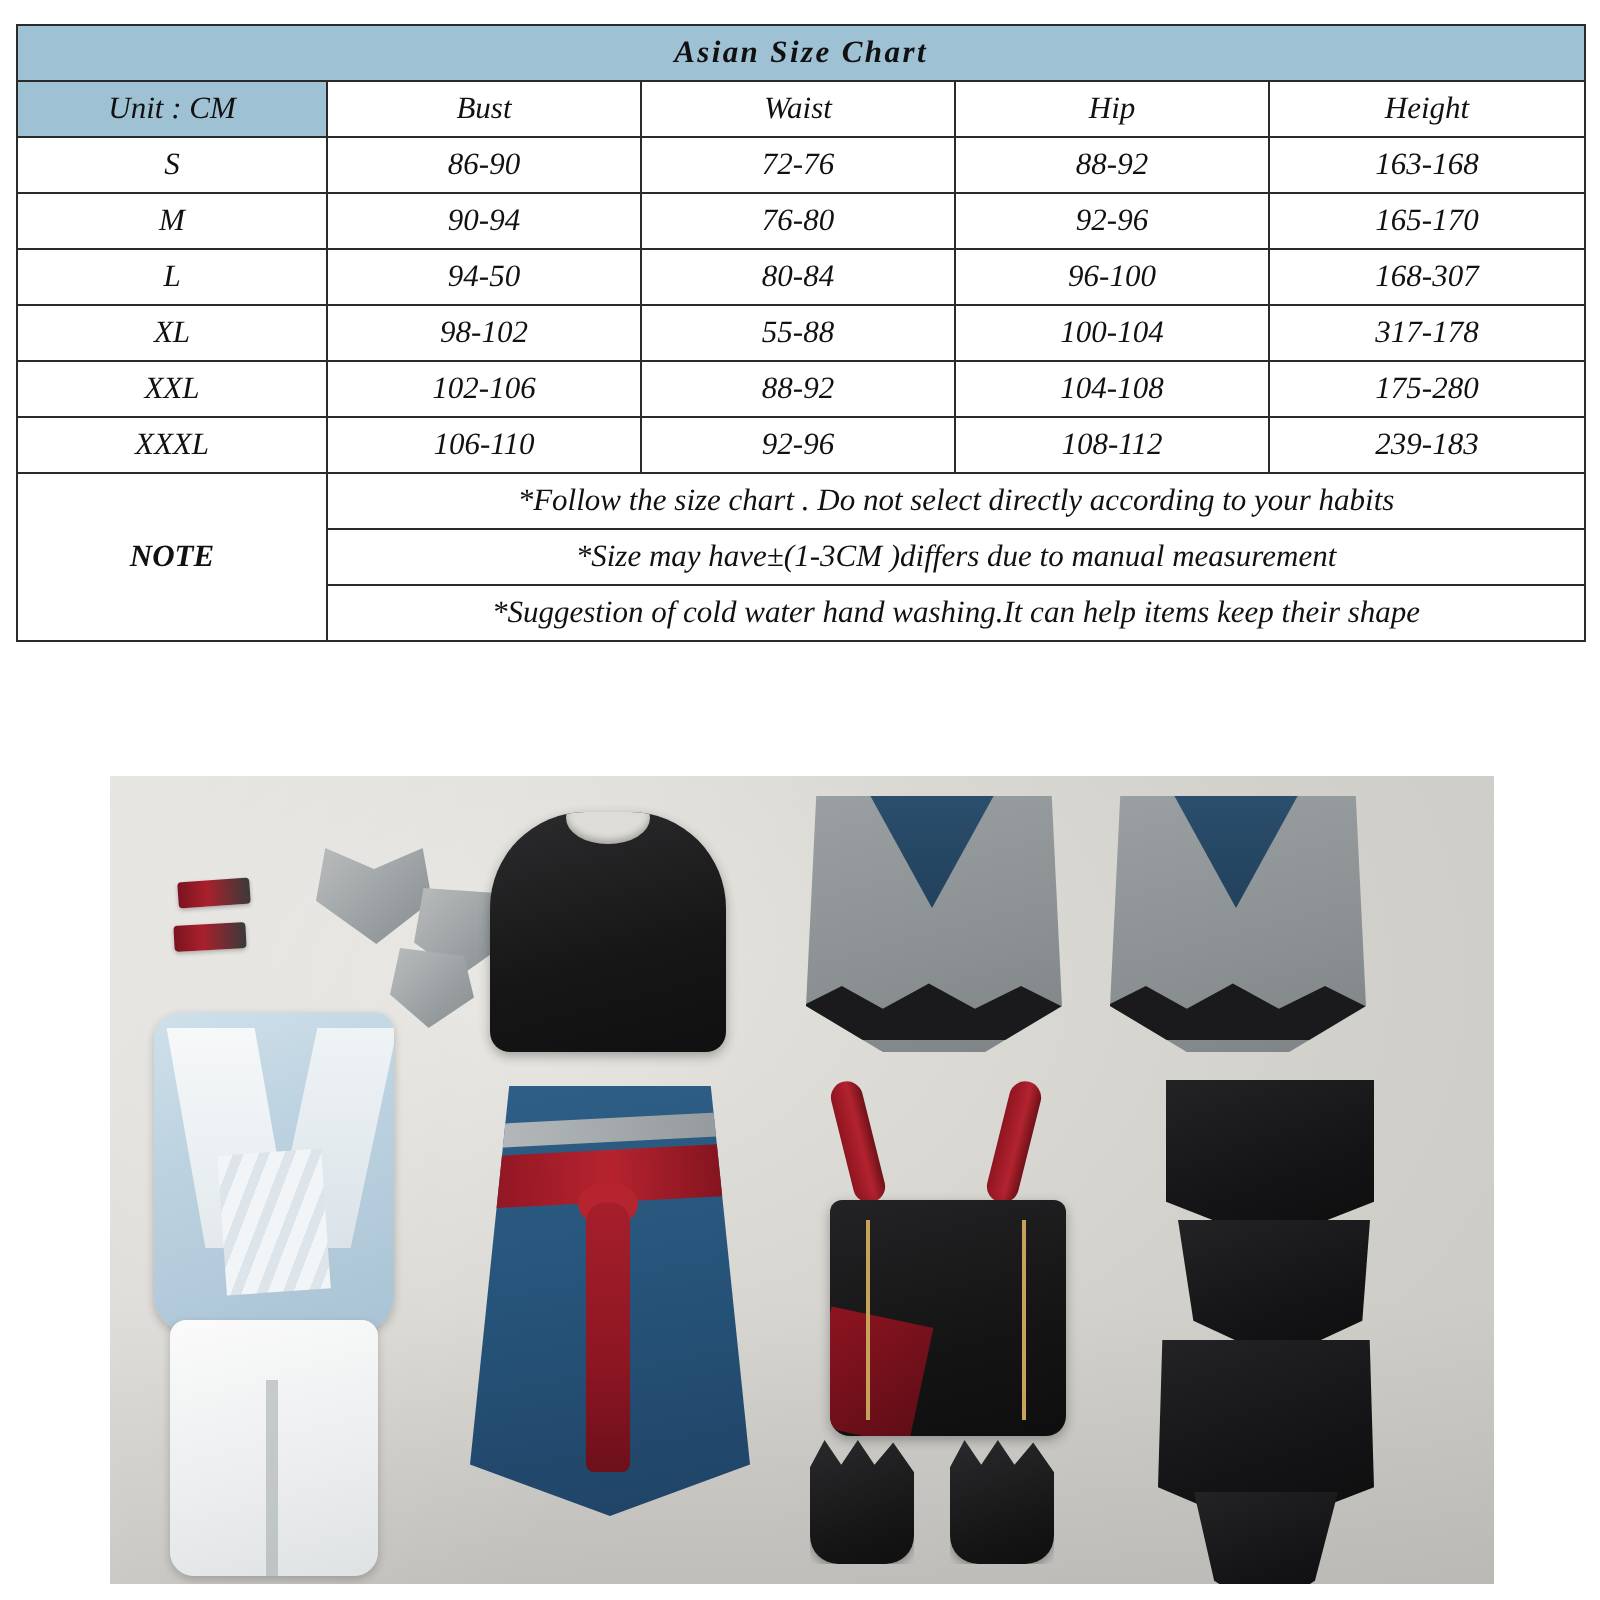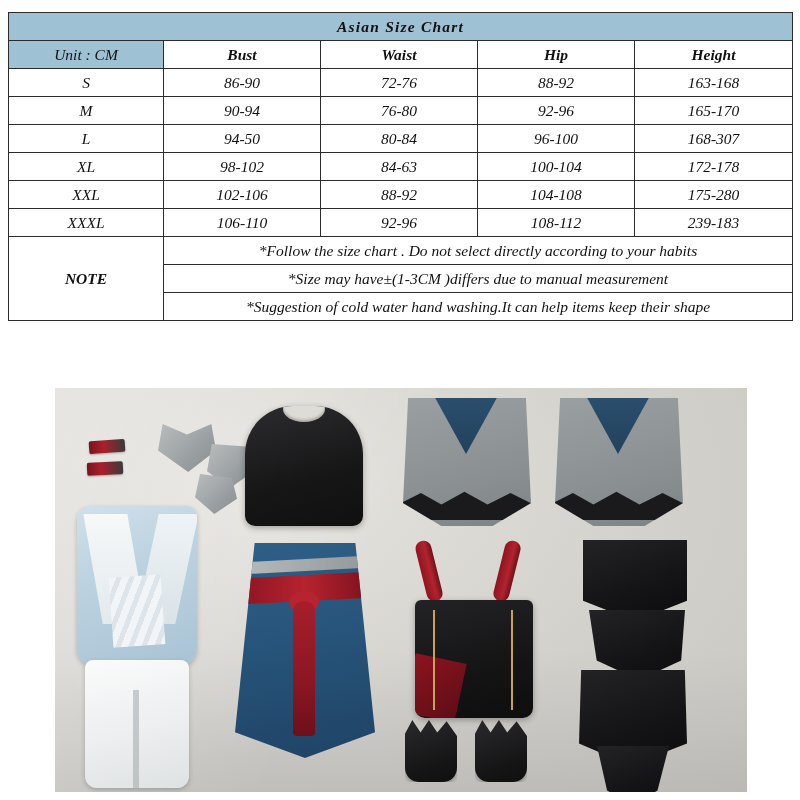--- a/index.html
+++ b/index.html
@@ -58,21 +58,21 @@
   .unit-cell {
     background: #9fc1d4;
     color: #ffffff;
     font-weight: normal;
     font-style: italic;
     text-align: left;
     padding-left: 8px;
     font-size: 15px;
   }
   .head-cell {
-    font-weight: bold;
+    font-weight: normal;
     font-style: italic;
     font-size: 16.5px;
     margin-left: 19px;
   }
   .size-label {
     font-weight: normal;
     font-style: italic;
   }
 
   .note-label {
@@ -363,23 +363,23 @@
         <tr>
           <td class="size-label">L</td>
           <td>94-50</td>
           <td>80-84</td>
           <td>96-100</td>
           <td>168-307</td>
         </tr>
         <tr>
           <td class="size-label">XL</td>
           <td>98-102</td>
-          <td>84-63</td>
+          <td>55-88</td>
           <td>100-104</td>
-          <td>172-178</td>
+          <td>317-178</td>
         </tr>
         <tr>
           <td class="size-label">XXL</td>
           <td>102-106</td>
           <td>88-92</td>
           <td>104-108</td>
           <td>175-280</td>
         </tr>
         <tr>
           <td class="size-label">XXXL</td>

